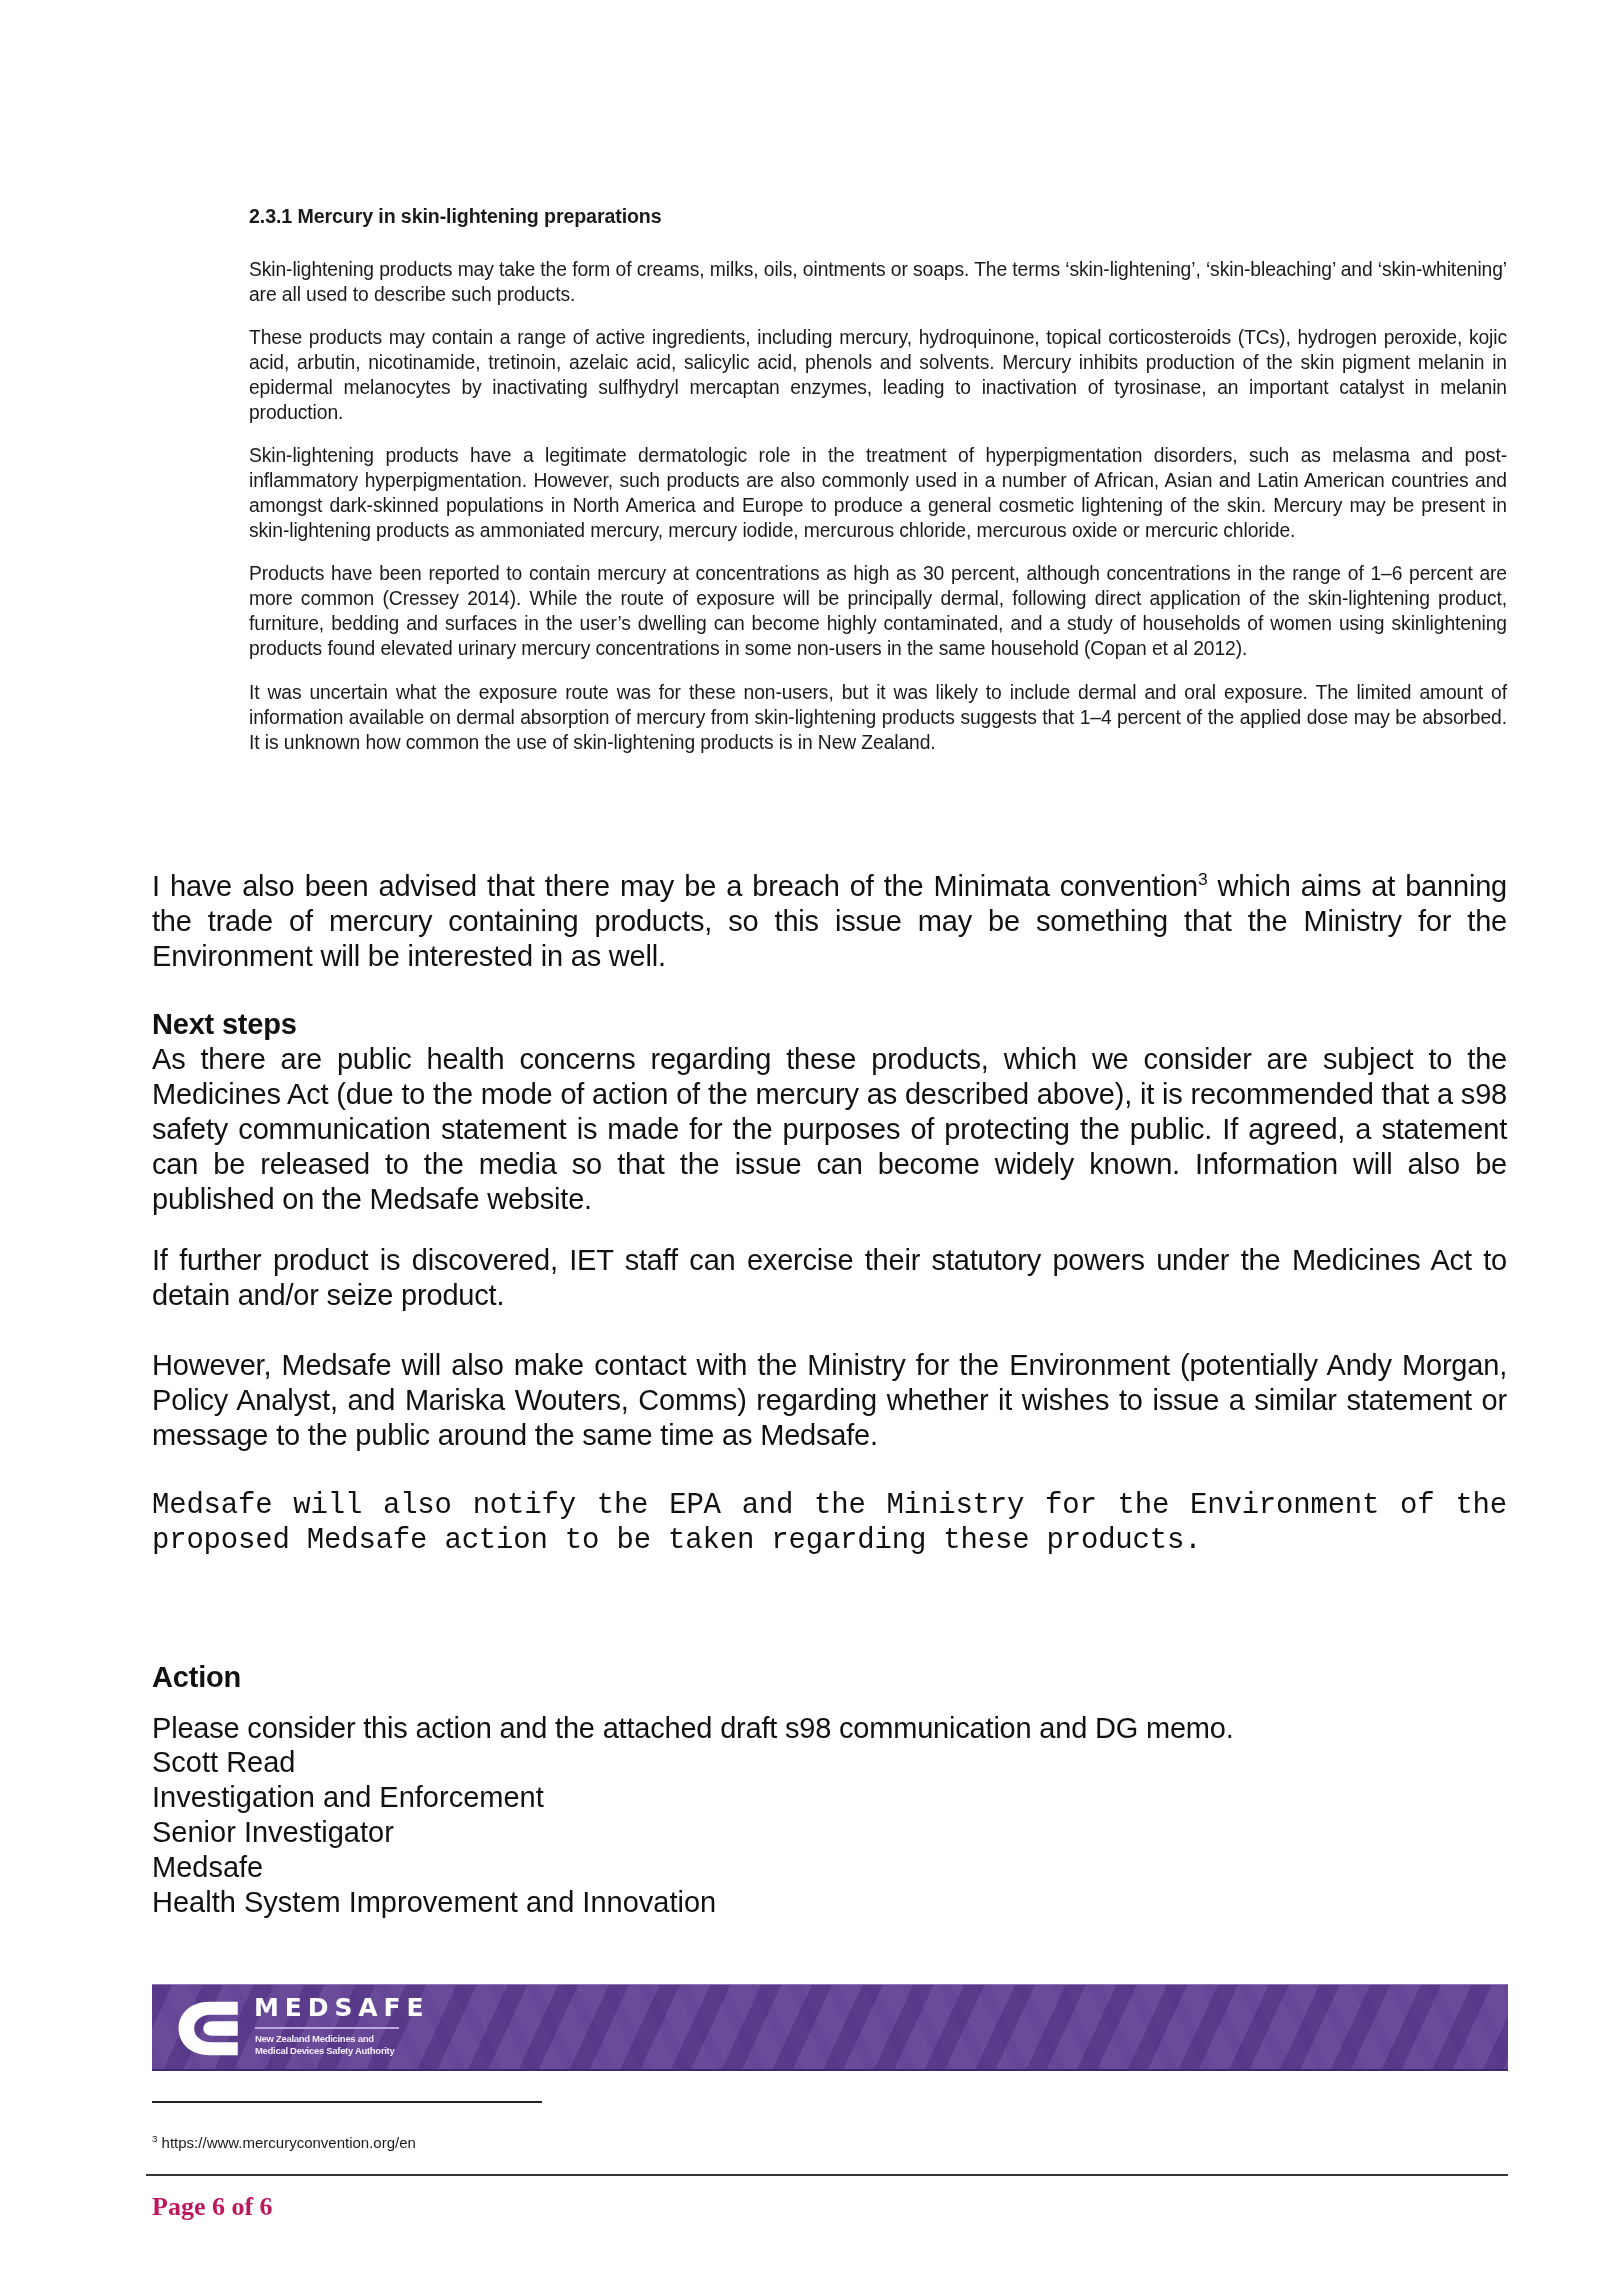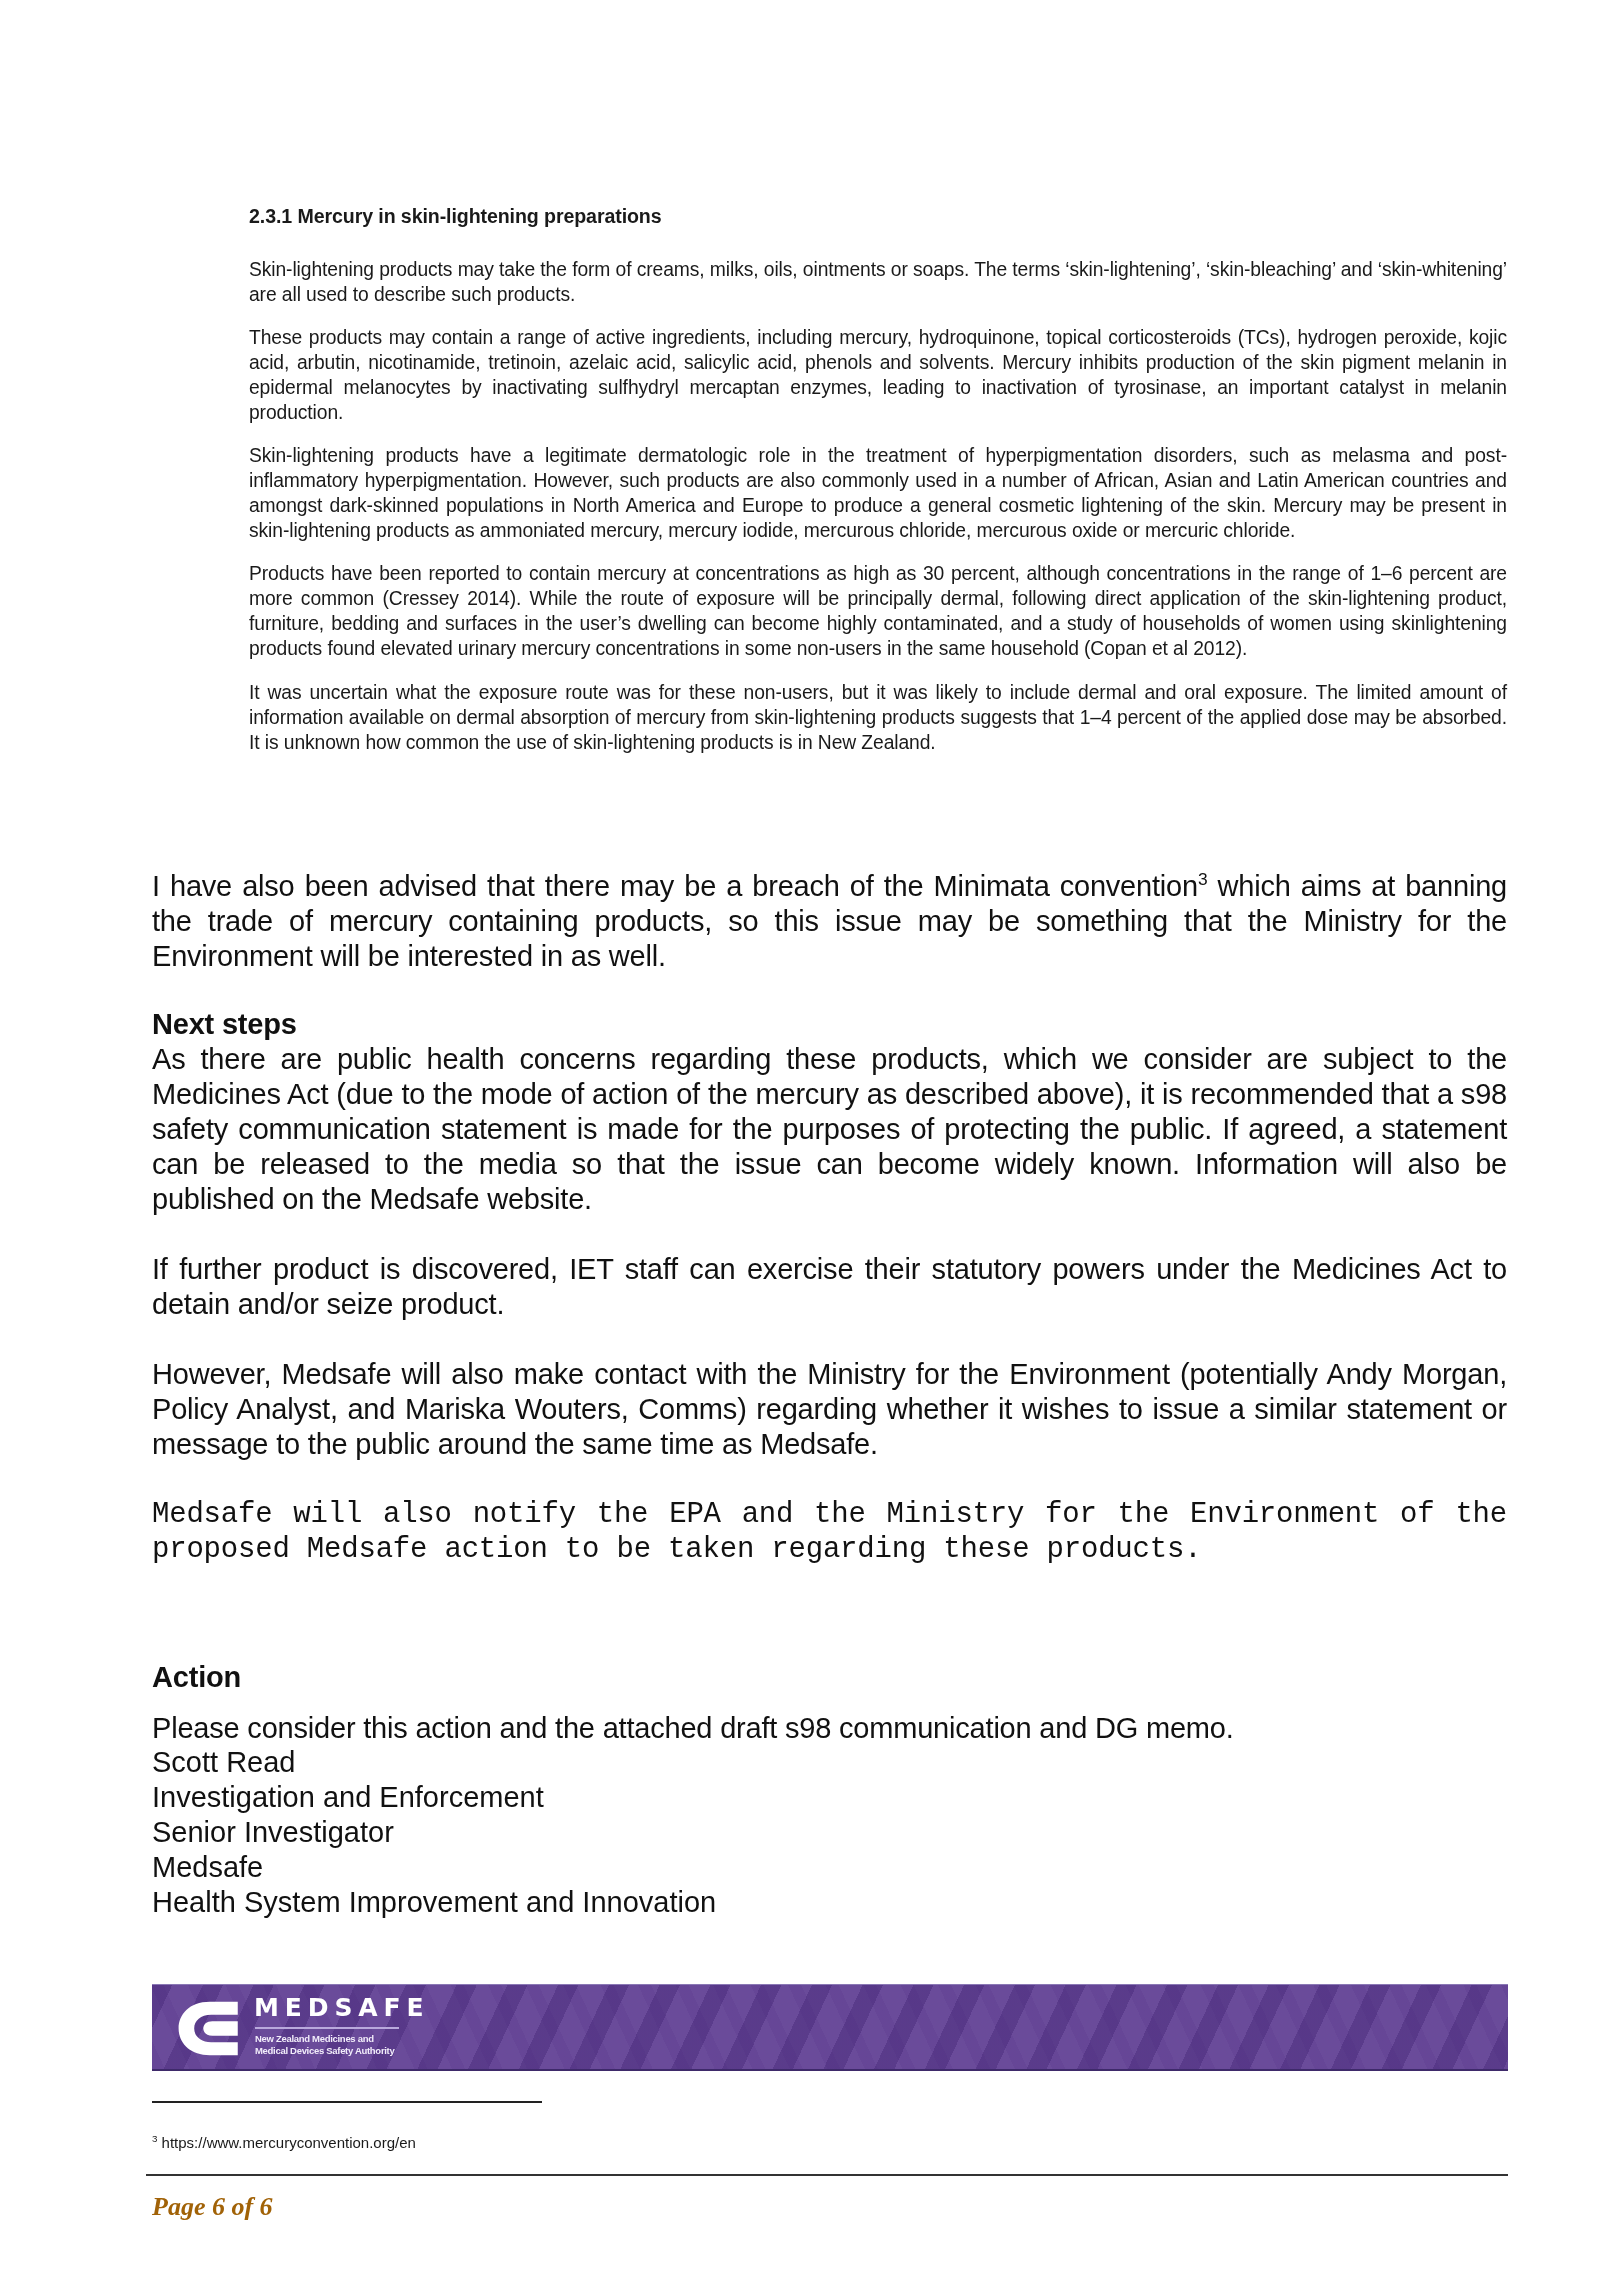--- a/index.html
+++ b/index.html
@@ -157,22 +157,21 @@
       background: #333;
     }
     .page-number {
       position: absolute;
       left: 152px;
       top: 2191px;
       font-family: "Liberation Serif", "DejaVu Serif", serif;
       font-weight: bold;
       font-size: 26px;
       line-height: 31px;
-      color: #a16207;
-      font-style: italic;
+      color: #be185d;
     }
   </style>
 </head>
 <body>
 
 <div class="page">
 
 
   <div class="quote" style="top:203px;">
     <p class="qheading">2.3.1 Mercury in skin-lightening preparations</p>
@@ -183,21 +182,21 @@
     <p style="margin-top:18.3px;">It was uncertain what the exposure route was for these non-users, but it was likely to include dermal and oral exposure. The limited amount of information available on dermal absorption of mercury from skin-lightening products suggests that 1–4 percent of the applied dose may be absorbed. It is unknown how common the use of skin-lightening products is in New Zealand.</p>
   </div>
 
   <div class="main" style="top:869px;">
     <p><span>I have also been advised that there may be a breach of the Minimata convention</span><sup>3</sup><span> which aims at banning the trade of mercury containing products, so this issue may be something that the Ministry for the Environment will be interested in as well.</span></p>
   </div>
 
   <div class="main" style="top:1007px;">
     <p class="heading">Next steps</p>
     <p>As there are public health concerns regarding these products, which we consider are subject to the Medicines Act (due to the mode of action of the mercury as described above), it is recommended that a s98 safety communication statement is made for the purposes of protecting the public. If agreed, a statement can be released to the media so that the issue can become widely known. Information will also be published on the Medsafe website.</p>
-    <p style="margin-top:35px;">If further product is discovered, IET staff can exercise their statutory powers under the Medicines Act to detain and/or seize product.</p>
+    <p style="margin-top:26px;">If further product is discovered, IET staff can exercise their statutory powers under the Medicines Act to detain and/or seize product.</p>
     <p style="margin-top:35px;">However, Medsafe will also make contact with the Ministry for the Environment (potentially Andy Morgan, Policy Analyst, and Mariska Wouters, Comms) regarding whether it wishes to issue a similar statement or message to the public around the same time as Medsafe.</p>
     <p style="margin-top:35px;font-family:Liberation Mono, monospace;">Medsafe will also notify the EPA and the Ministry for the Environment of the proposed Medsafe action to be taken regarding these products.</p>
   </div>
 
   <div class="main" style="top:1660px;">
     <p class="heading">Action</p>
     <p style="margin-top:15.7px;">Please consider this action and the attached draft s98 communication and DG memo.</p>
   </div>
 
   <div class="signature">

